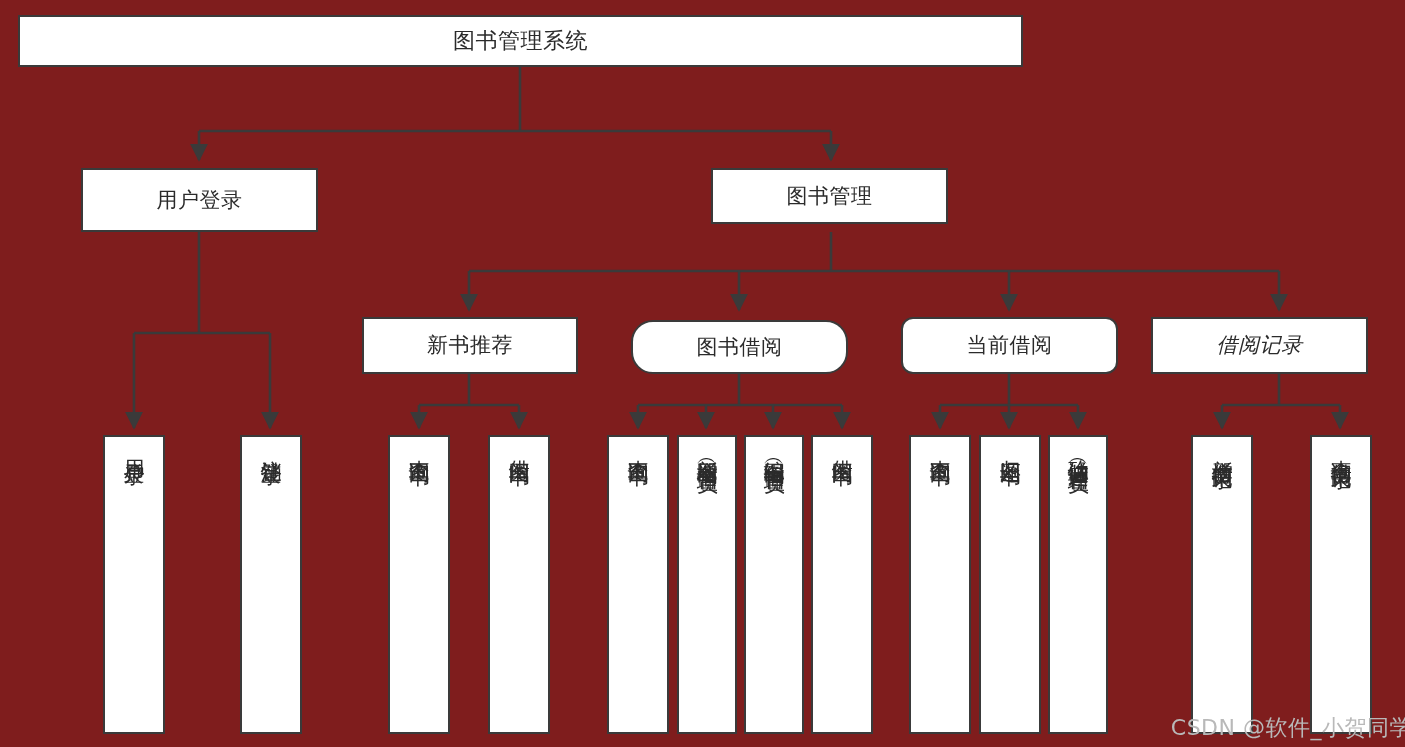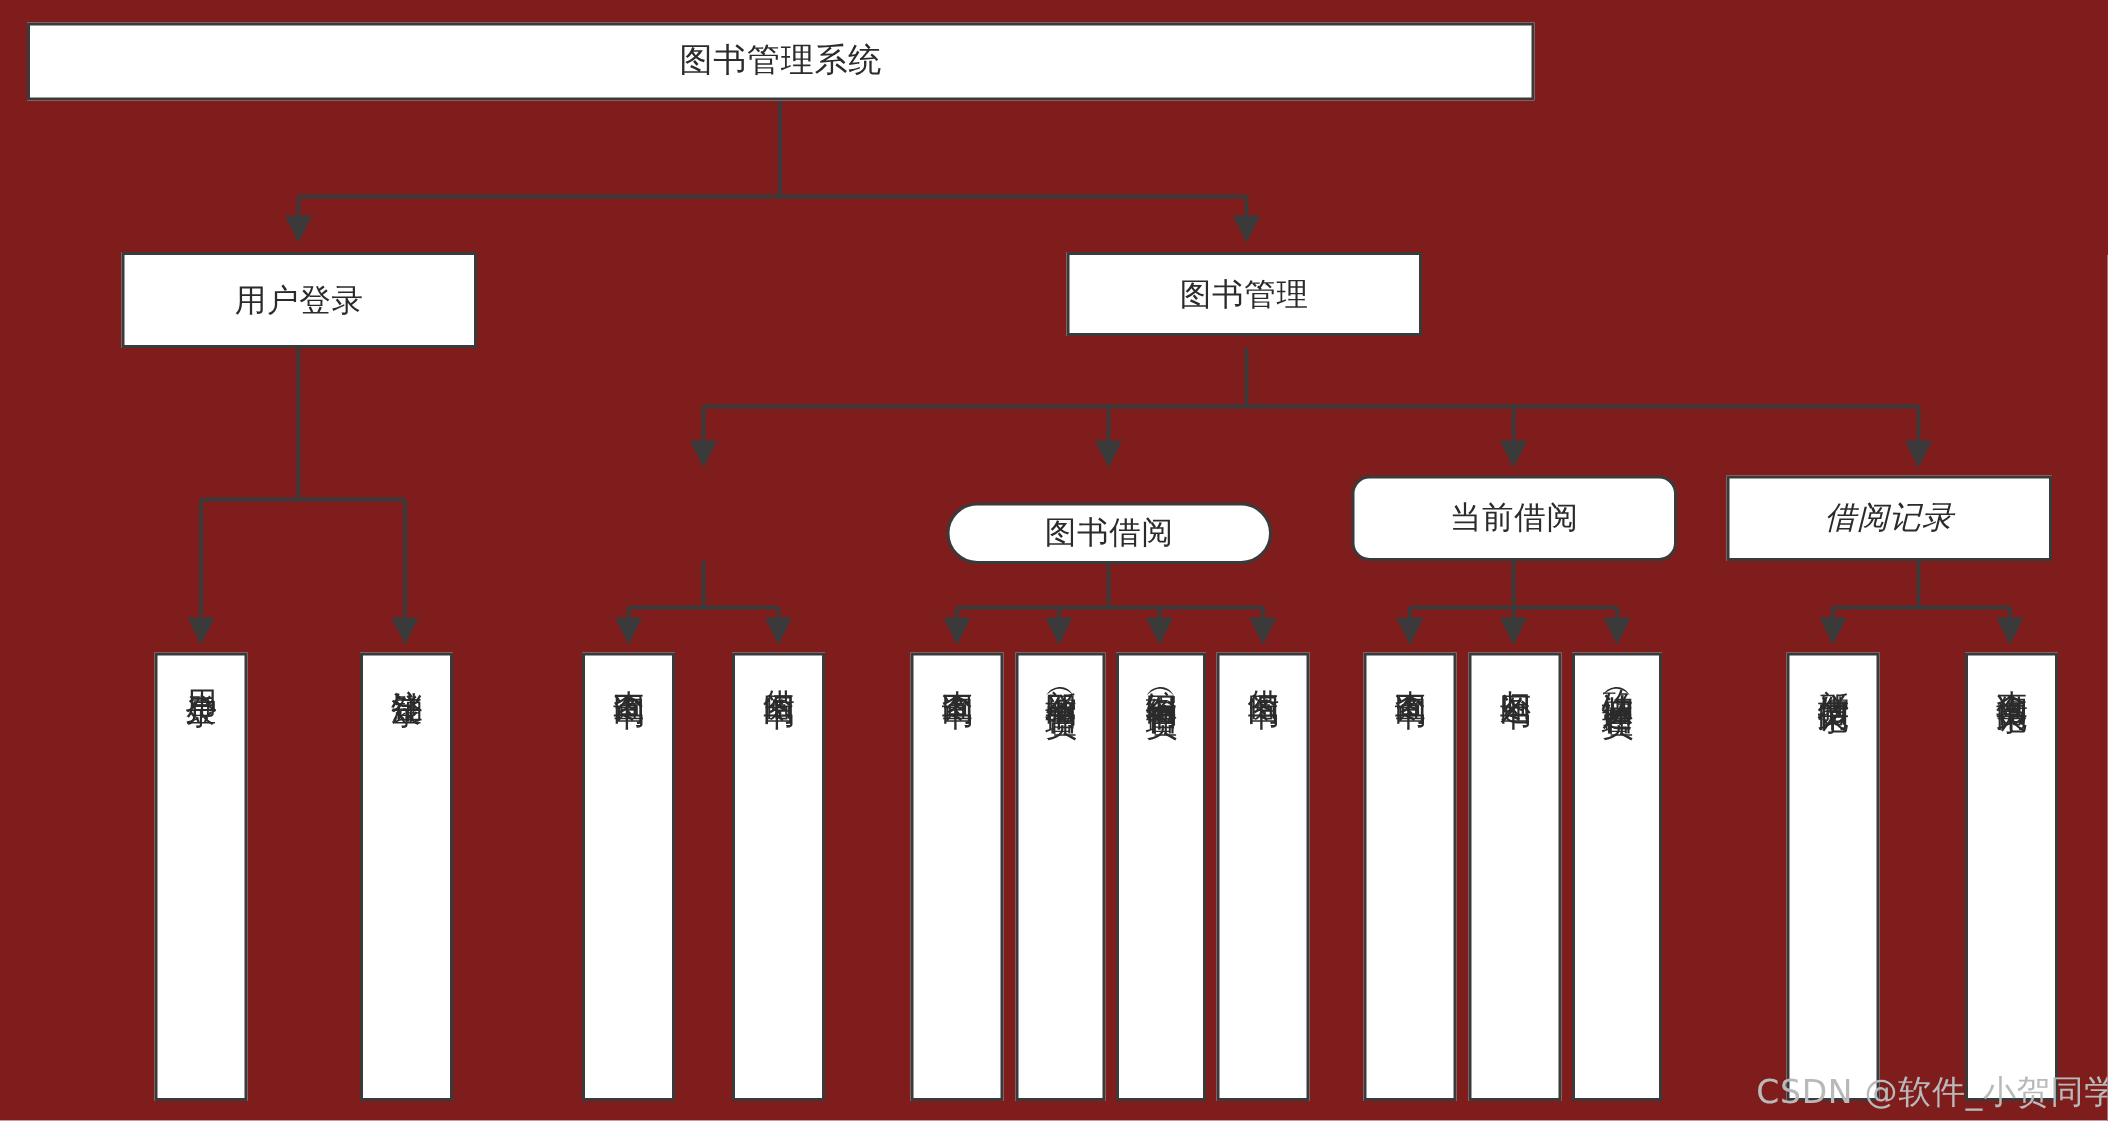--- a/index.html
+++ b/index.html
@@ -137,21 +137,24 @@
     <span class="label">图书管理系统</span>
   </div>
 
   <div class="node horiz" style="left:81px; top:168px; width:237px; height:64px;">
     <span class="label">用户登录</span>
   </div>
   <div class="node horiz" style="left:711px; top:168px; width:237px; height:56px;">
     <span class="label">图书管理</span>
   </div>
 
-  <div class="node horiz" style="left:631px; top:335px; width:217px; height:41px;border-radius:22px;">
+  <div class="node horiz" style="left:362px; top:317px; width:216px; height:57px;">
+    <span class="label">新书推荐</span>
+  </div>
+  <div class="node horiz" style="left:631px; top:320px; width:217px; height:54px;border-radius:22px;">
     <span class="label">图书借阅</span>
   </div>
   <div class="node horiz" style="left:901px; top:317px; width:217px; height:57px;border-radius:12px;">
     <span class="label">当前借阅</span>
   </div>
   <div class="node horiz" style="left:1151px; top:317px; width:217px; height:57px;font-style:italic;">
     <span class="label">借阅记录</span>
   </div>
 
   <div class="node vert" style="left:103px; top:435px; width:62px; height:299px;">

